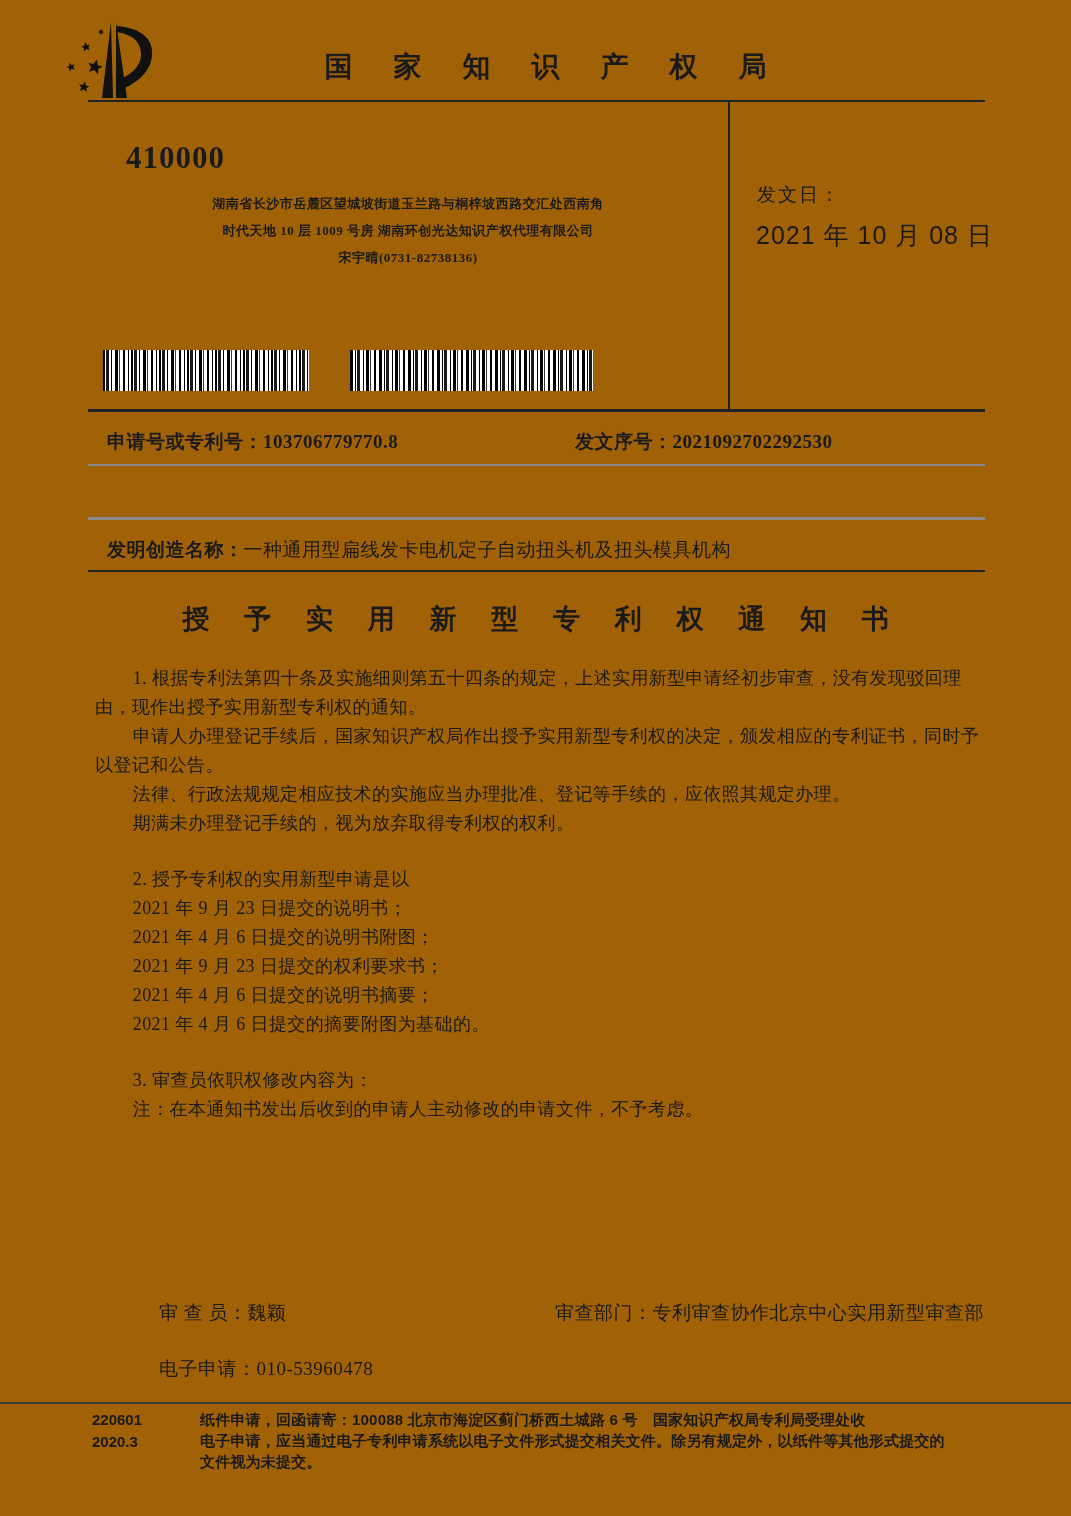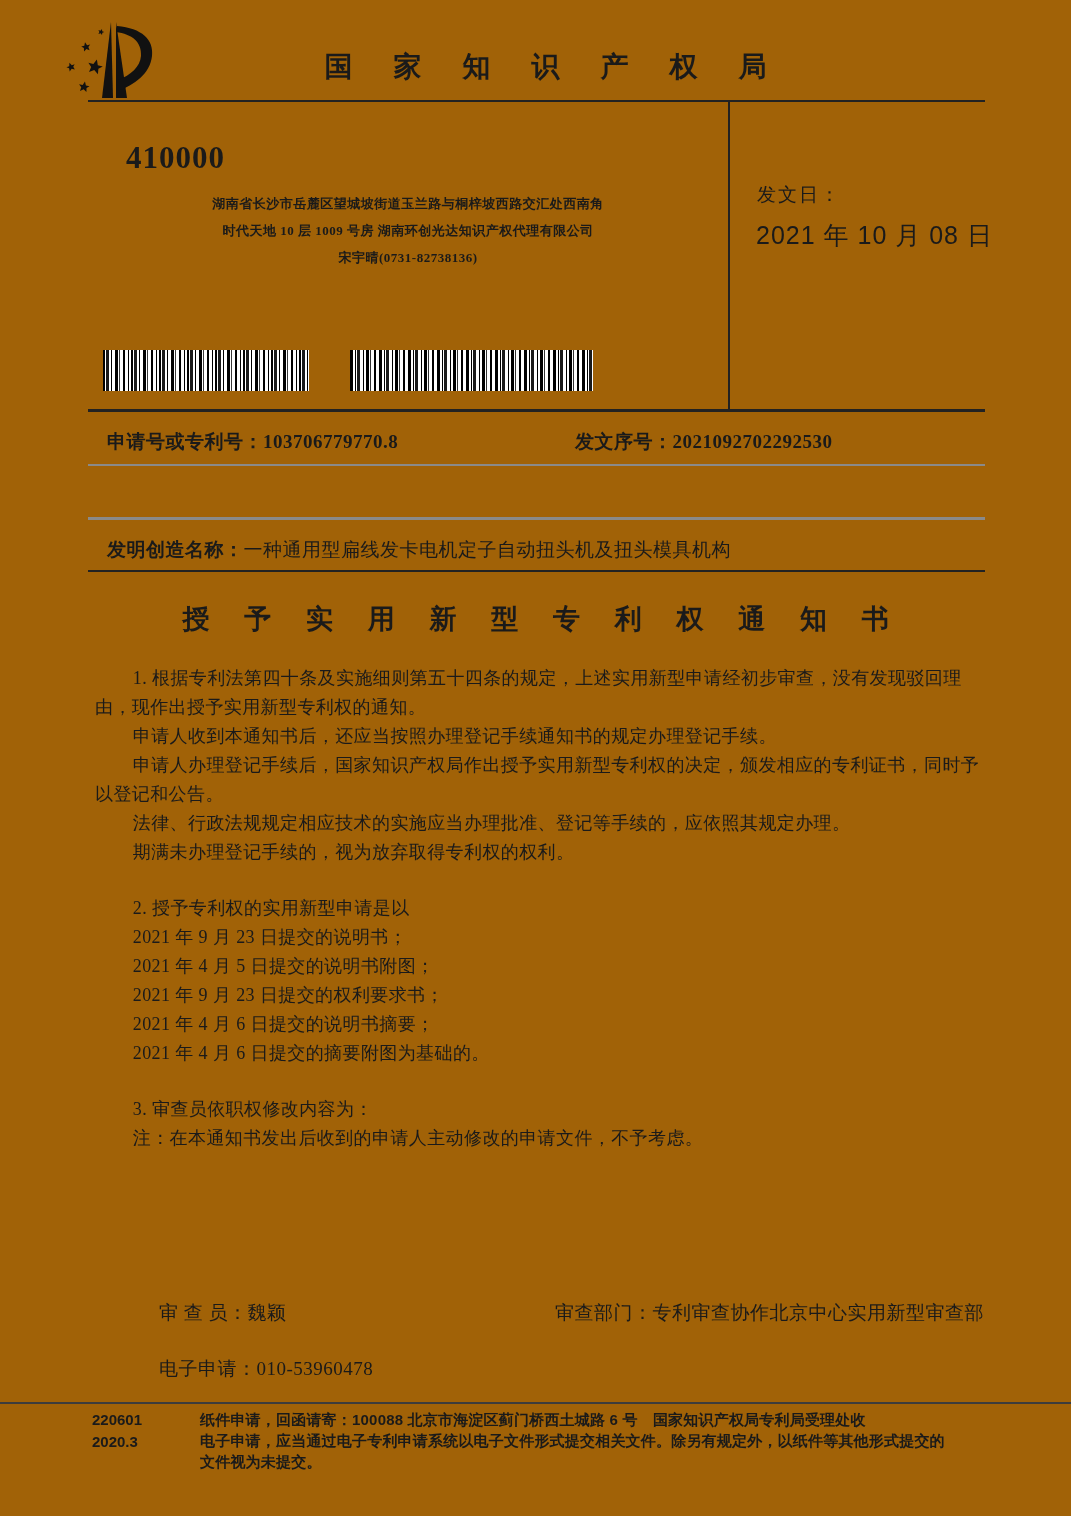--- a/index.html
+++ b/index.html
@@ -123,28 +123,27 @@
 
   <div class="frow fr3">
     <span class="flabel">发明创造名称：</span><span class="fvalue">一种通用型扁线发卡电机定子自动扭头机及扭头模具机构</span>
   </div>
   <div class="rule rule-f3"></div>
 
   <div class="notice-title">授 予 实 用 新 型 专 利 权 通 知 书</div>
 
   <div class="nbody">
     <p class="bl">1. 根据专利法第四十条及实施细则第五十四条的规定，上述实用新型申请经初步审查，没有发现驳回理由，现作出授予实用新型专利权的通知。</p>
-    <p class="bl">申请人收到本通知书后，还应当按照办理登记手续通知书的规定办理登记手续。</p>
     <p class="bl">申请人办理登记手续后，国家知识产权局作出授予实用新型专利权的决定，颁发相应的专利证书，同时予以登记和公告。</p>
     <p class="bl">法律、行政法规规定相应技术的实施应当办理批准、登记等手续的，应依照其规定办理。</p>
     <p class="bl">期满未办理登记手续的，视为放弃取得专利权的权利。</p>
 
     <p class="bl gap-top">2. 授予专利权的实用新型申请是以</p>
     <p class="bl">2021 年 9 月 23 日提交的说明书；</p>
-    <p class="bl">2021 年 4 月 5 日提交的说明书附图；</p>
+    <p class="bl">2021 年 4 月 6 日提交的说明书附图；</p>
     <p class="bl">2021 年 9 月 23 日提交的权利要求书；</p>
     <p class="bl">2021 年 4 月 6 日提交的说明书摘要；</p>
     <p class="bl">2021 年 4 月 6 日提交的摘要附图为基础的。</p>
 
     <p class="bl gap-top">3. 审查员依职权修改内容为：</p>
     <p class="bl">注：在本通知书发出后收到的申请人主动修改的申请文件，不予考虑。</p>
   </div>
 
   <div class="sign sign-examiner">
     <span>审 查 员：</span><span>魏颖</span>

